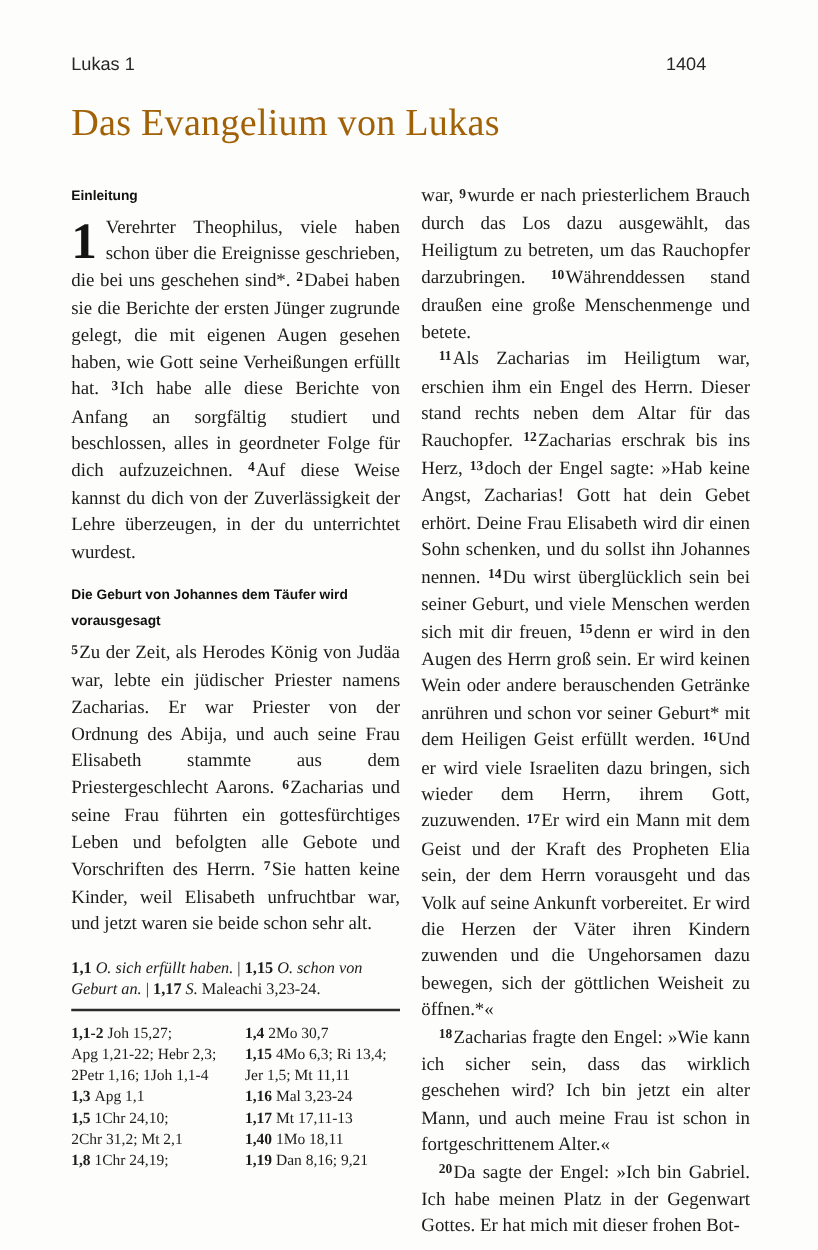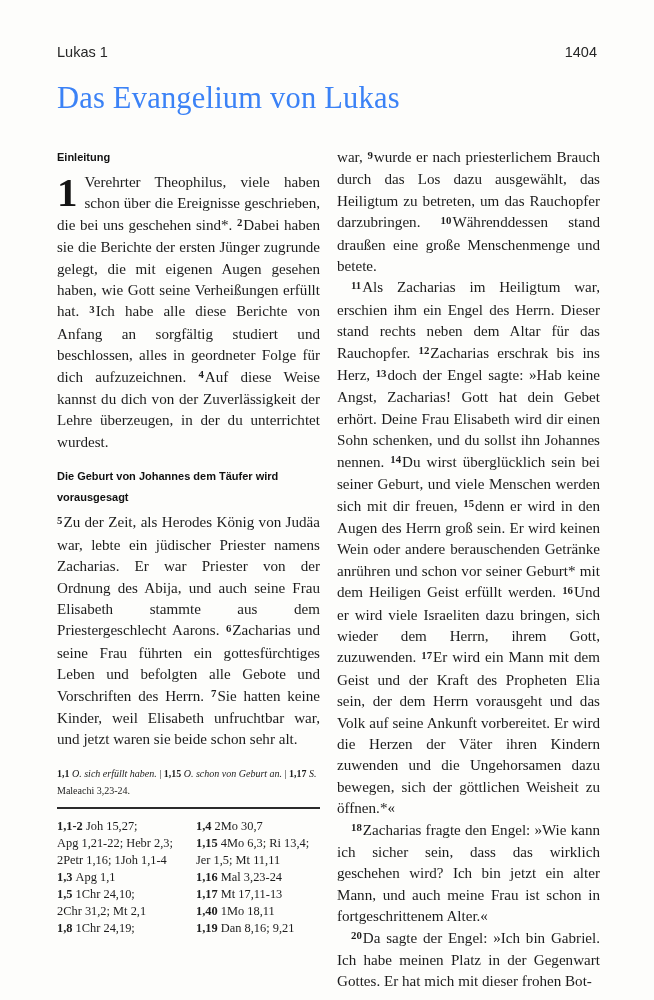--- a/index.html
+++ b/index.html
@@ -5,40 +5,40 @@
   html, body {
     margin: 0;
     padding: 0;
     background: #fdfdfb;
   }
   .page {
     position: relative;
     width: 654px;
     height: 1000px;
     box-sizing: border-box;
-    padding: 44px 57px 0 57px;
+    padding: 44px 89px 0 57px;
     background: #fdfdfb;
     color: #1c1c1c;
     overflow: hidden;
     font-family: "Liberation Serif", serif;
   }
   .running-head {
     display: flex;
     justify-content: space-between;
     font-family: "Liberation Sans", sans-serif;
     font-size: 14.5px;
     color: #262626;
   }
   .book-title {
     margin: 21px 0 0 0;
     font-family: "Liberation Serif", serif;
     font-weight: normal;
     font-size: 30.5px;
     letter-spacing: 0.2px;
-    color: #3b82f6;
+    color: #a16207;
   }
   .columns {
     display: flex;
     gap: 17px;
     margin-top: 31px;
   }
   .column {
     width: 263px;
     flex: 0 0 263px;
   }
@@ -74,21 +74,21 @@
   .vnum {
     font-weight: bold;
     font-size: 10.8px;
     position: relative;
     top: -3.5px;
     margin-right: 1px;
     letter-spacing: 0;
   }
   .footnotes {
     margin-top: 15px;
-    font-size: 10px;
+    font-size: 13px;
     line-height: 16.8px;
     text-align: left;
   }
   .footnotes .fn-ref { font-weight: bold; }
   .footnotes .italic { font-style: italic; }
   .xref-rule {
     border: none;
     border-top: 2px solid #2b2b2b;
     margin: 8px 0 9px 0;
     width: 100%;

